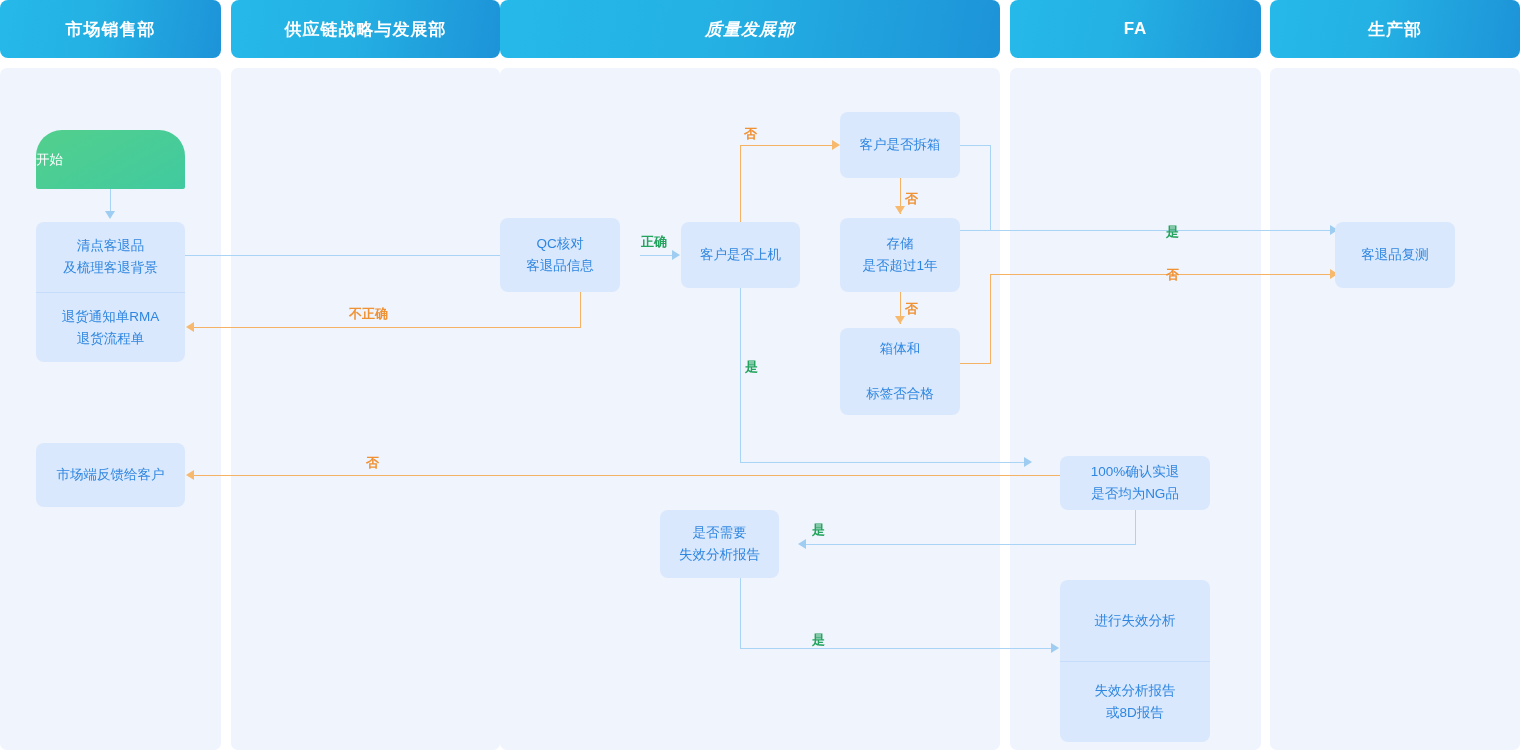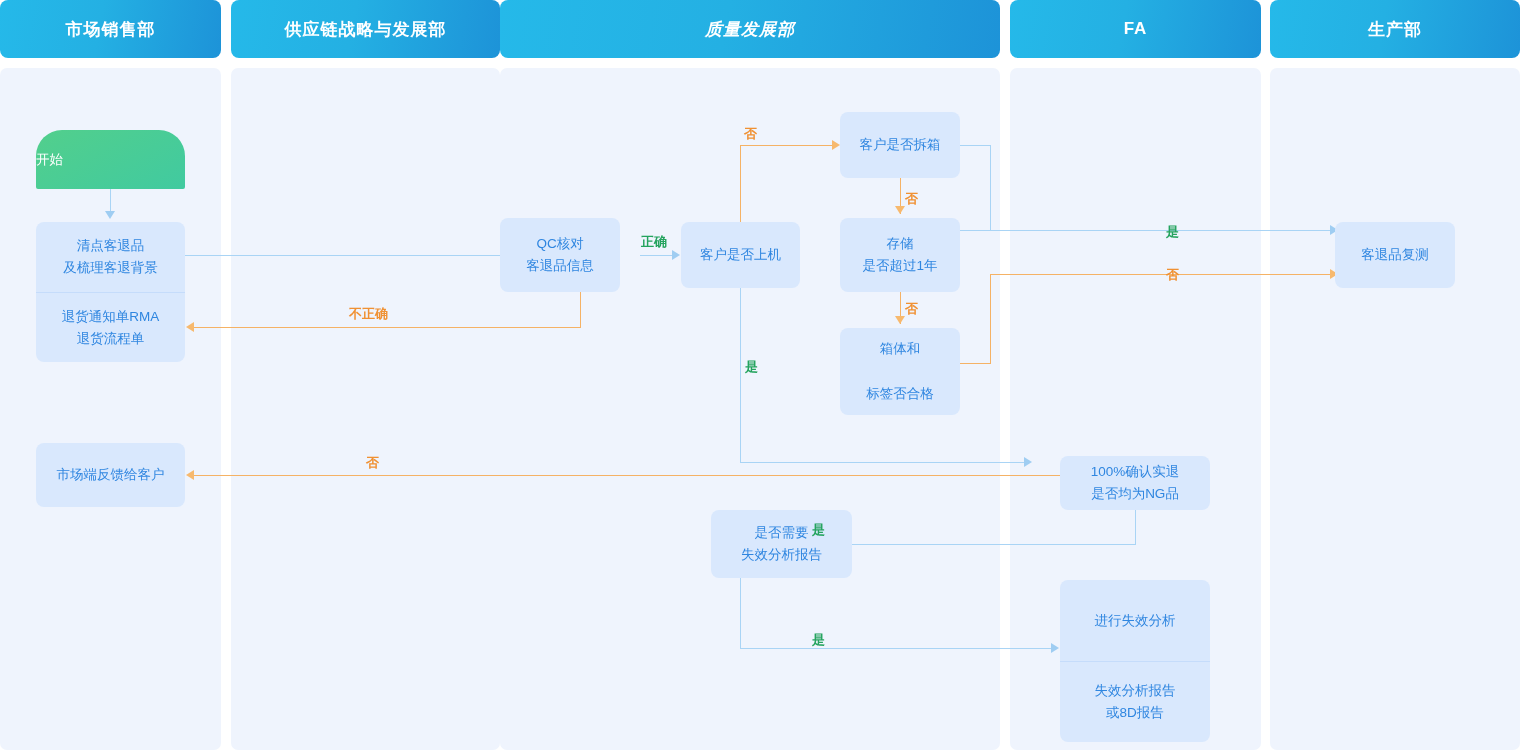--- a/index.html
+++ b/index.html
@@ -225,21 +225,21 @@
 
   <div class="node" style="left:1335px; top:222px; width:120px; height:66px;">
     <span class="ln">客退品复测</span>
   </div>
 
   <div class="node" style="left:1060px; top:440px; width:150px; height:54px;margin-top:16px;">
     <span class="ln">100%确认实退</span>
     <span class="ln">是否均为NG品</span>
   </div>
 
-  <div class="node" style="left:711px; top:510px; width:141px; height:68px;text-align:right;">
+  <div class="node" style="left:660px; top:510px; width:119px; height:68px;text-align:right;">
     <span class="ln">是否需要</span>
     <span class="ln">失效分析报告</span>
   </div>
 
   <div class="node split" style="left:1060px; top:580px; width:150px; height:162px;">
     <div class="half">
       <span class="ln">进行失效分析</span>
     </div>
     <div class="half">
       <span class="ln">失效分析报告</span>

